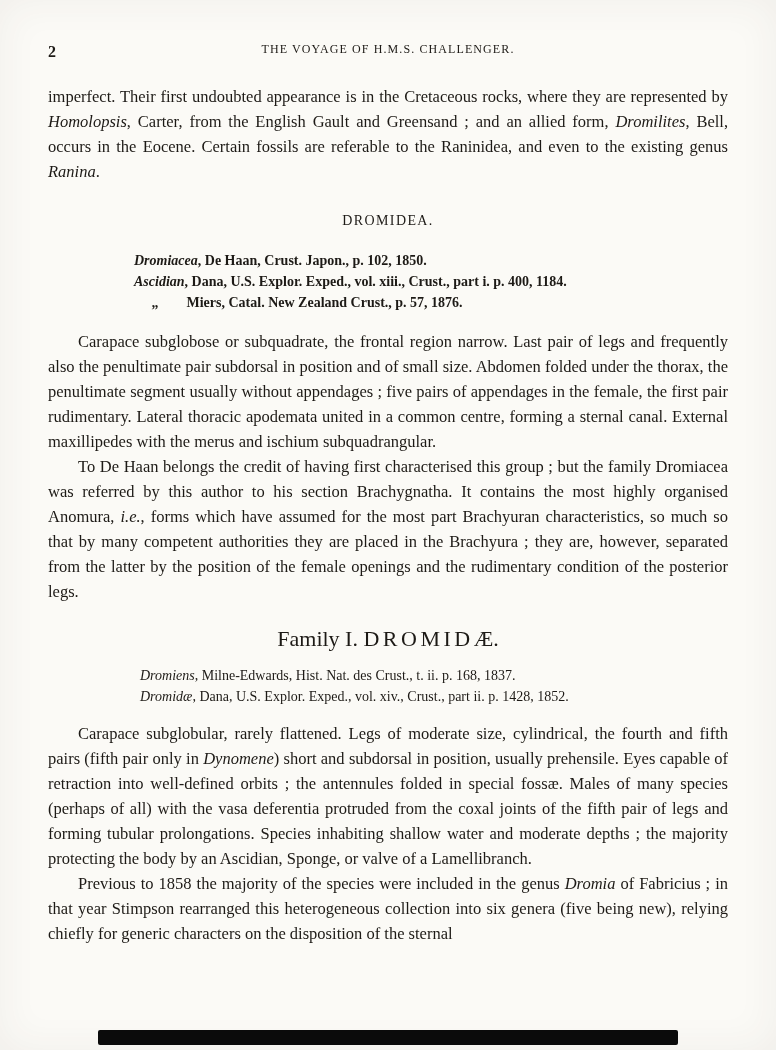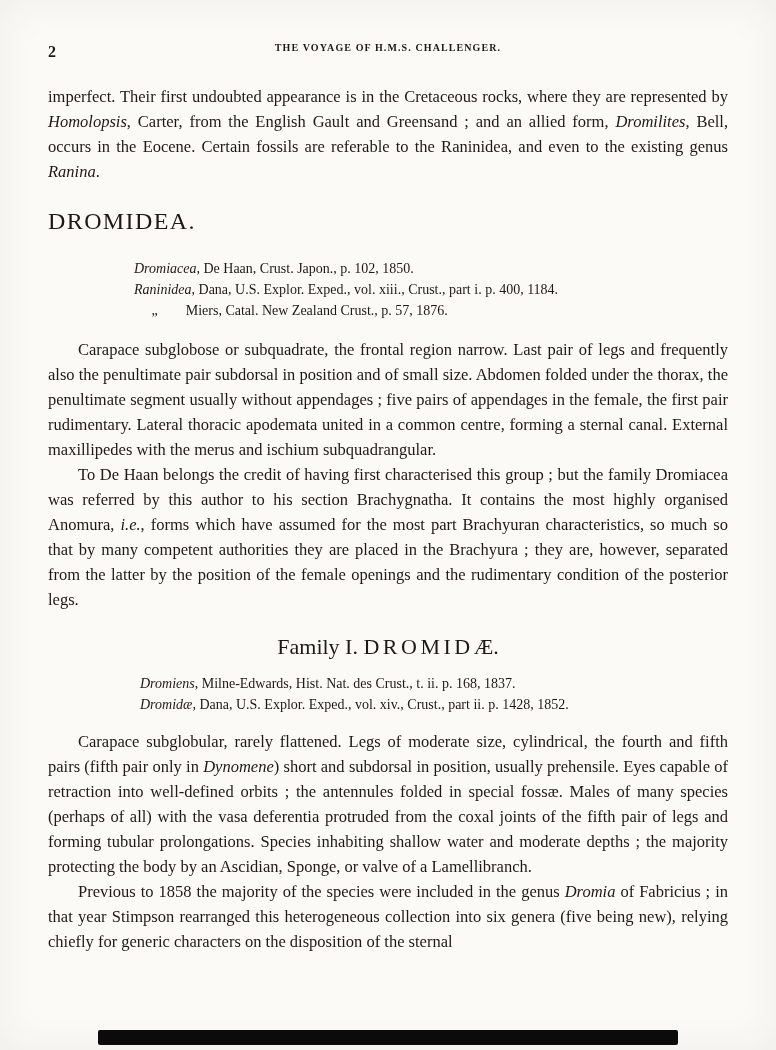--- a/index.html
+++ b/index.html
@@ -26,40 +26,41 @@
   }
   .page-number {
     position: absolute;
     left: 0;
     top: 1px;
     font-weight: bold;
     font-size: 16px;
   }
   .running-title {
     text-align: center;
-    font-weight: bold;
-    font-size: 10px;
+    font-weight: normal;
+    font-size: 12px;
     letter-spacing: 1.1px;
     white-space: nowrap;
   }
   .text-block {
     font-size: 16.5px;
     line-height: 25px;
     text-align: justify;
   }
   .para {
     margin: 0;
     text-indent: 30px;
   }
   .para.first {
     text-indent: 0;
   }
   .section-heading {
-    margin: 26px 0 26px 0;
-    font-size: 24px;
+    margin: 26px 0 18px 0;
+    text-align: center;
+    font-size: 14px;
     font-weight: normal;
     letter-spacing: 1.4px;
     line-height: 22px;
     text-indent: 0;
   }
   .family-heading {
     margin: 24px 0 16px 0;
     text-align: center;
     font-size: 22px;
     font-weight: normal;
@@ -71,20 +72,21 @@
     margin-right: -3.5px;
   }
   .citation-block {
     font-size: 14px;
     line-height: 21px;
     text-align: left;
     text-indent: 0;
   }
   .citation-block-1 {
     margin: 8px 0 16px 86px;
+    font-weight: bold;
   }
   .citation-block-2 {
     margin: 0 0 14px 92px;
   }
   .citation-line {
     white-space: nowrap;
   }
   .scan-bar {
     position: absolute;
     left: 98px;
@@ -106,21 +108,21 @@
   </header>
 
   <main class="text-block">
 
     <p class="para first"><span>imperfect.  Their first undoubted appearance is in the Cretaceous rocks, where they are represented by </span><i>Homolopsis</i><span>, Carter, from the English Gault and Greensand ; and an allied form, </span><i>Dromilites</i><span>, Bell, occurs in the Eocene.  Certain fossils are referable to the Raninidea, and even to the existing genus </span><i>Ranina</i><span>.</span></p>
 
     <h2 class="section-heading">DROMIDEA.</h2>
 
     <div class="citation-block citation-block-1">
       <div class="citation-line"><i>Dromiacea</i><span>, De Haan, Crust. Japon., p. 102, 1850.</span></div>
-      <div class="citation-line"><i>Raninidea</i><span>, Dana, U.S. Explor. Exped., vol. xiii., Crust., part i. p. 400, 1184.</span></div>
+      <div class="citation-line"><i>Ascidian</i><span>, Dana, U.S. Explor. Exped., vol. xiii., Crust., part i. p. 400, 1184.</span></div>
       <div class="citation-line"><span>&nbsp;&nbsp;&nbsp;&nbsp;&nbsp;„&nbsp;&nbsp;&nbsp;&nbsp;&nbsp;&nbsp;&nbsp;&nbsp;Miers, Catal. New Zealand Crust., p. 57, 1876.</span></div>
     </div>
 
     <p class="para"><span>Carapace subglobose or subquadrate, the frontal region narrow.  Last pair of legs and frequently also the penultimate pair subdorsal in position and of small size.  Abdomen folded under the thorax, the penultimate segment usually without appendages ; five pairs of appendages in the female, the first pair rudimentary.  Lateral thoracic apodemata united in a common centre, forming a sternal canal.  External maxillipedes with the merus and ischium subquadrangular.</span></p>
 
     <p class="para"><span>To De Haan belongs the credit of having first characterised this group ; but the family Dromiacea was referred by this author to his section Brachygnatha.  It contains the most highly organised Anomura, </span><i>i.e.</i><span>, forms which have assumed for the most part Brachyuran characteristics, so much so that by many competent authorities they are placed in the Brachyura ; they are, however, separated from the latter by the position of the female openings and the rudimentary condition of the posterior legs.</span></p>
 
     <h3 class="family-heading"><span>Family I. </span><span class="sp">DROMIDÆ</span><span>.</span></h3>
 
     <div class="citation-block citation-block-2">

